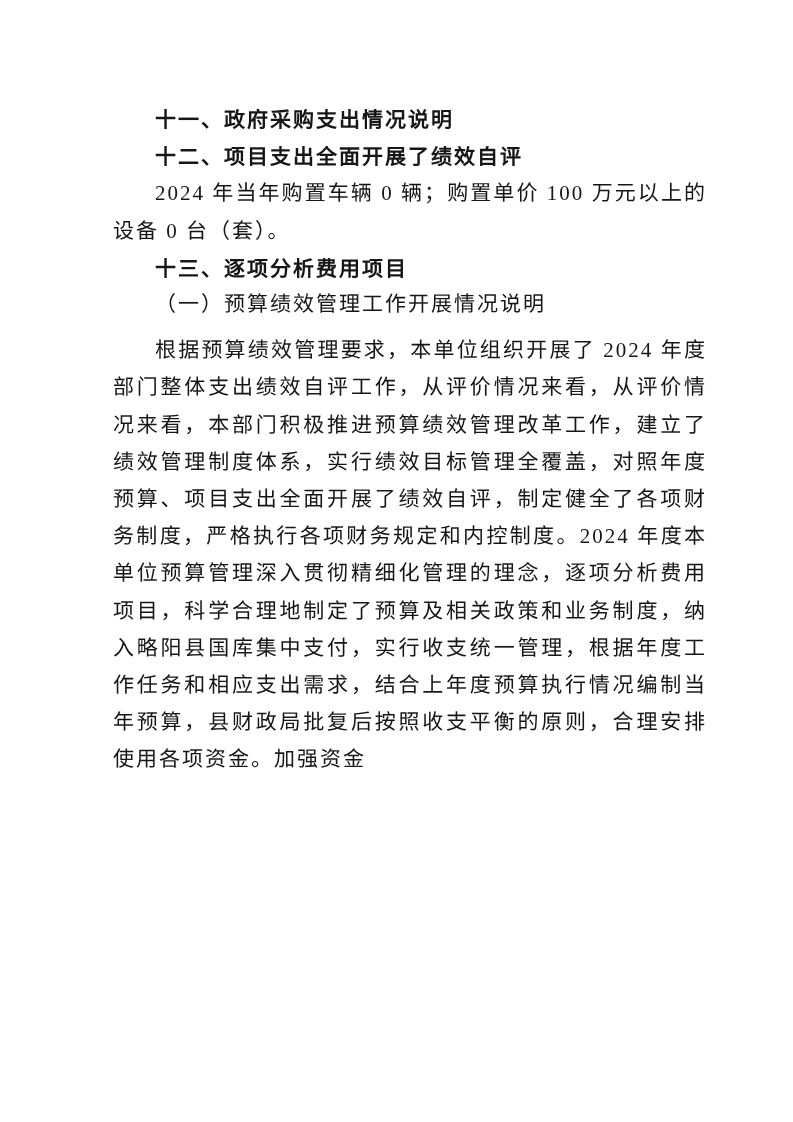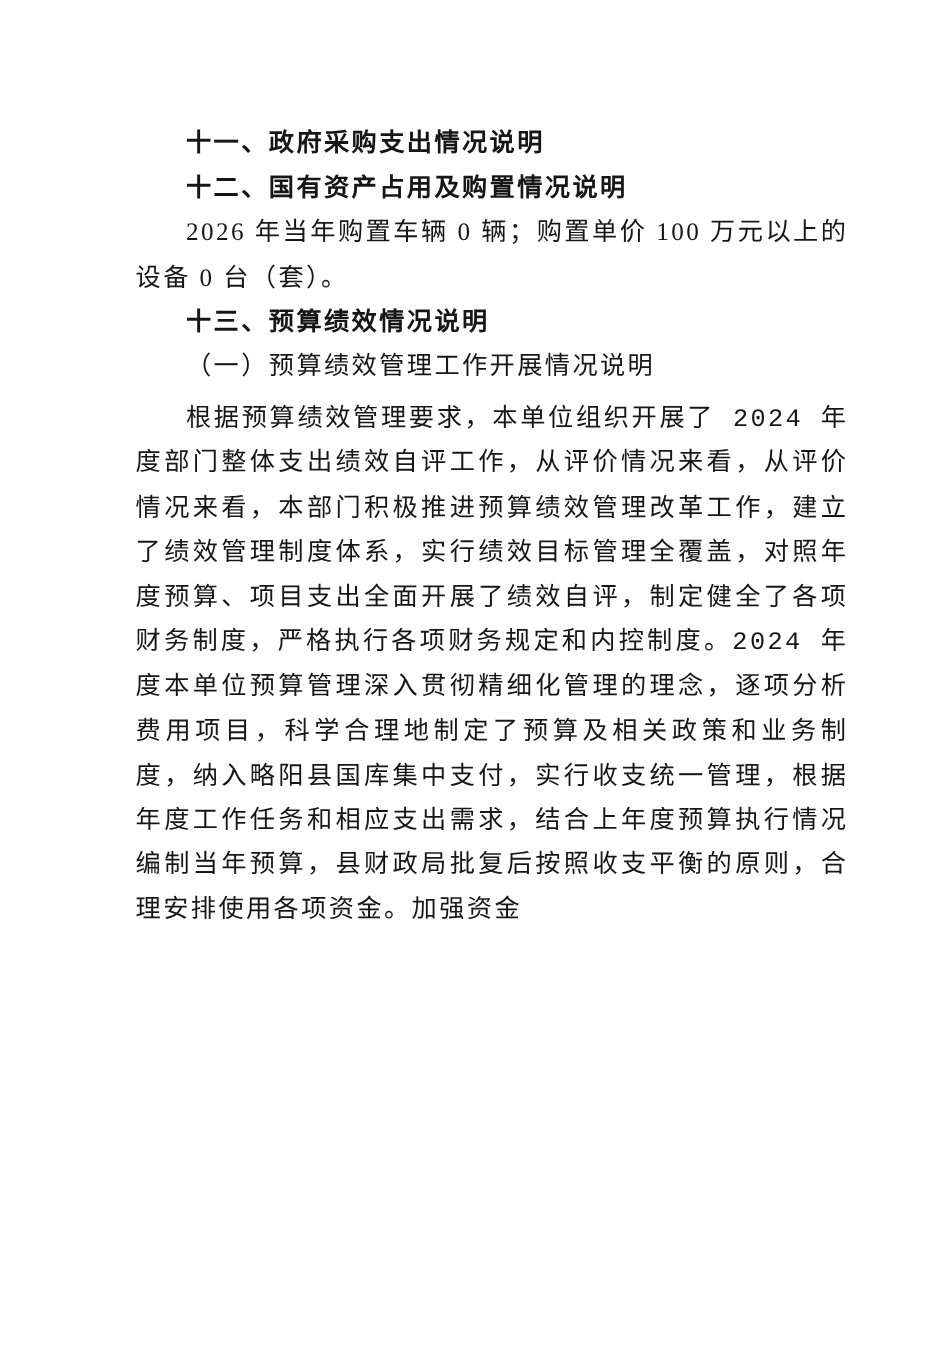--- a/index.html
+++ b/index.html
@@ -37,33 +37,32 @@
   .doc-paragraph {
     font-family: "Liberation Serif", "DejaVu Serif", serif;
     text-align: justify;
   }
   .doc-heading {
     font-family: "Liberation Sans", "DejaVu Sans", sans-serif;
     font-weight: bold;
     text-align: left;
   }
   .doc-subheading {
-    font-family: Liberation Sans, sans-serif;
+    font-family: Liberation Mono, monospace;
     text-align: left;
   }
   .doc-paragraph.spaced {
     margin-top: 8px;
-    font-family: Liberation Mono, monospace;
   }
 </style>
 </head>
 <body>
 
 <main class="page">
   <section class="doc-body" id="doc-body">
       <h2 class="doc-heading">十一、政府采购支出情况说明</h2>
-      <h2 class="doc-heading">十二、国有资产占用及购置情况说明</h2>
-      <p class="doc-paragraph">2026 年当年购置车辆 0 辆；购置单价 100 万元以上的设备 0 台（套）。</p>
-      <h2 class="doc-heading">十三、预算绩效情况说明</h2>
+      <h2 class="doc-heading">十二、项目支出全面开展了绩效自评</h2>
+      <p class="doc-paragraph">2024 年当年购置车辆 0 辆；购置单价 100 万元以上的设备 0 台（套）。</p>
+      <h2 class="doc-heading">十三、逐项分析费用项目</h2>
       <h3 class="doc-subheading">（一）预算绩效管理工作开展情况说明</h3>
       <p class="doc-paragraph spaced">根据预算绩效管理要求，本单位组织开展了 2024 年度部门整体支出绩效自评工作，从评价情况来看，从评价情况来看，本部门积极推进预算绩效管理改革工作，建立了绩效管理制度体系，实行绩效目标管理全覆盖，对照年度预算、项目支出全面开展了绩效自评，制定健全了各项财务制度，严格执行各项财务规定和内控制度。2024 年度本单位预算管理深入贯彻精细化管理的理念，逐项分析费用项目，科学合理地制定了预算及相关政策和业务制度，纳入略阳县国库集中支付，实行收支统一管理，根据年度工作任务和相应支出需求，结合上年度预算执行情况编制当年预算，县财政局批复后按照收支平衡的原则，合理安排使用各项资金。加强资金</p>
     </section>
 </main>
 
 </body></html>

